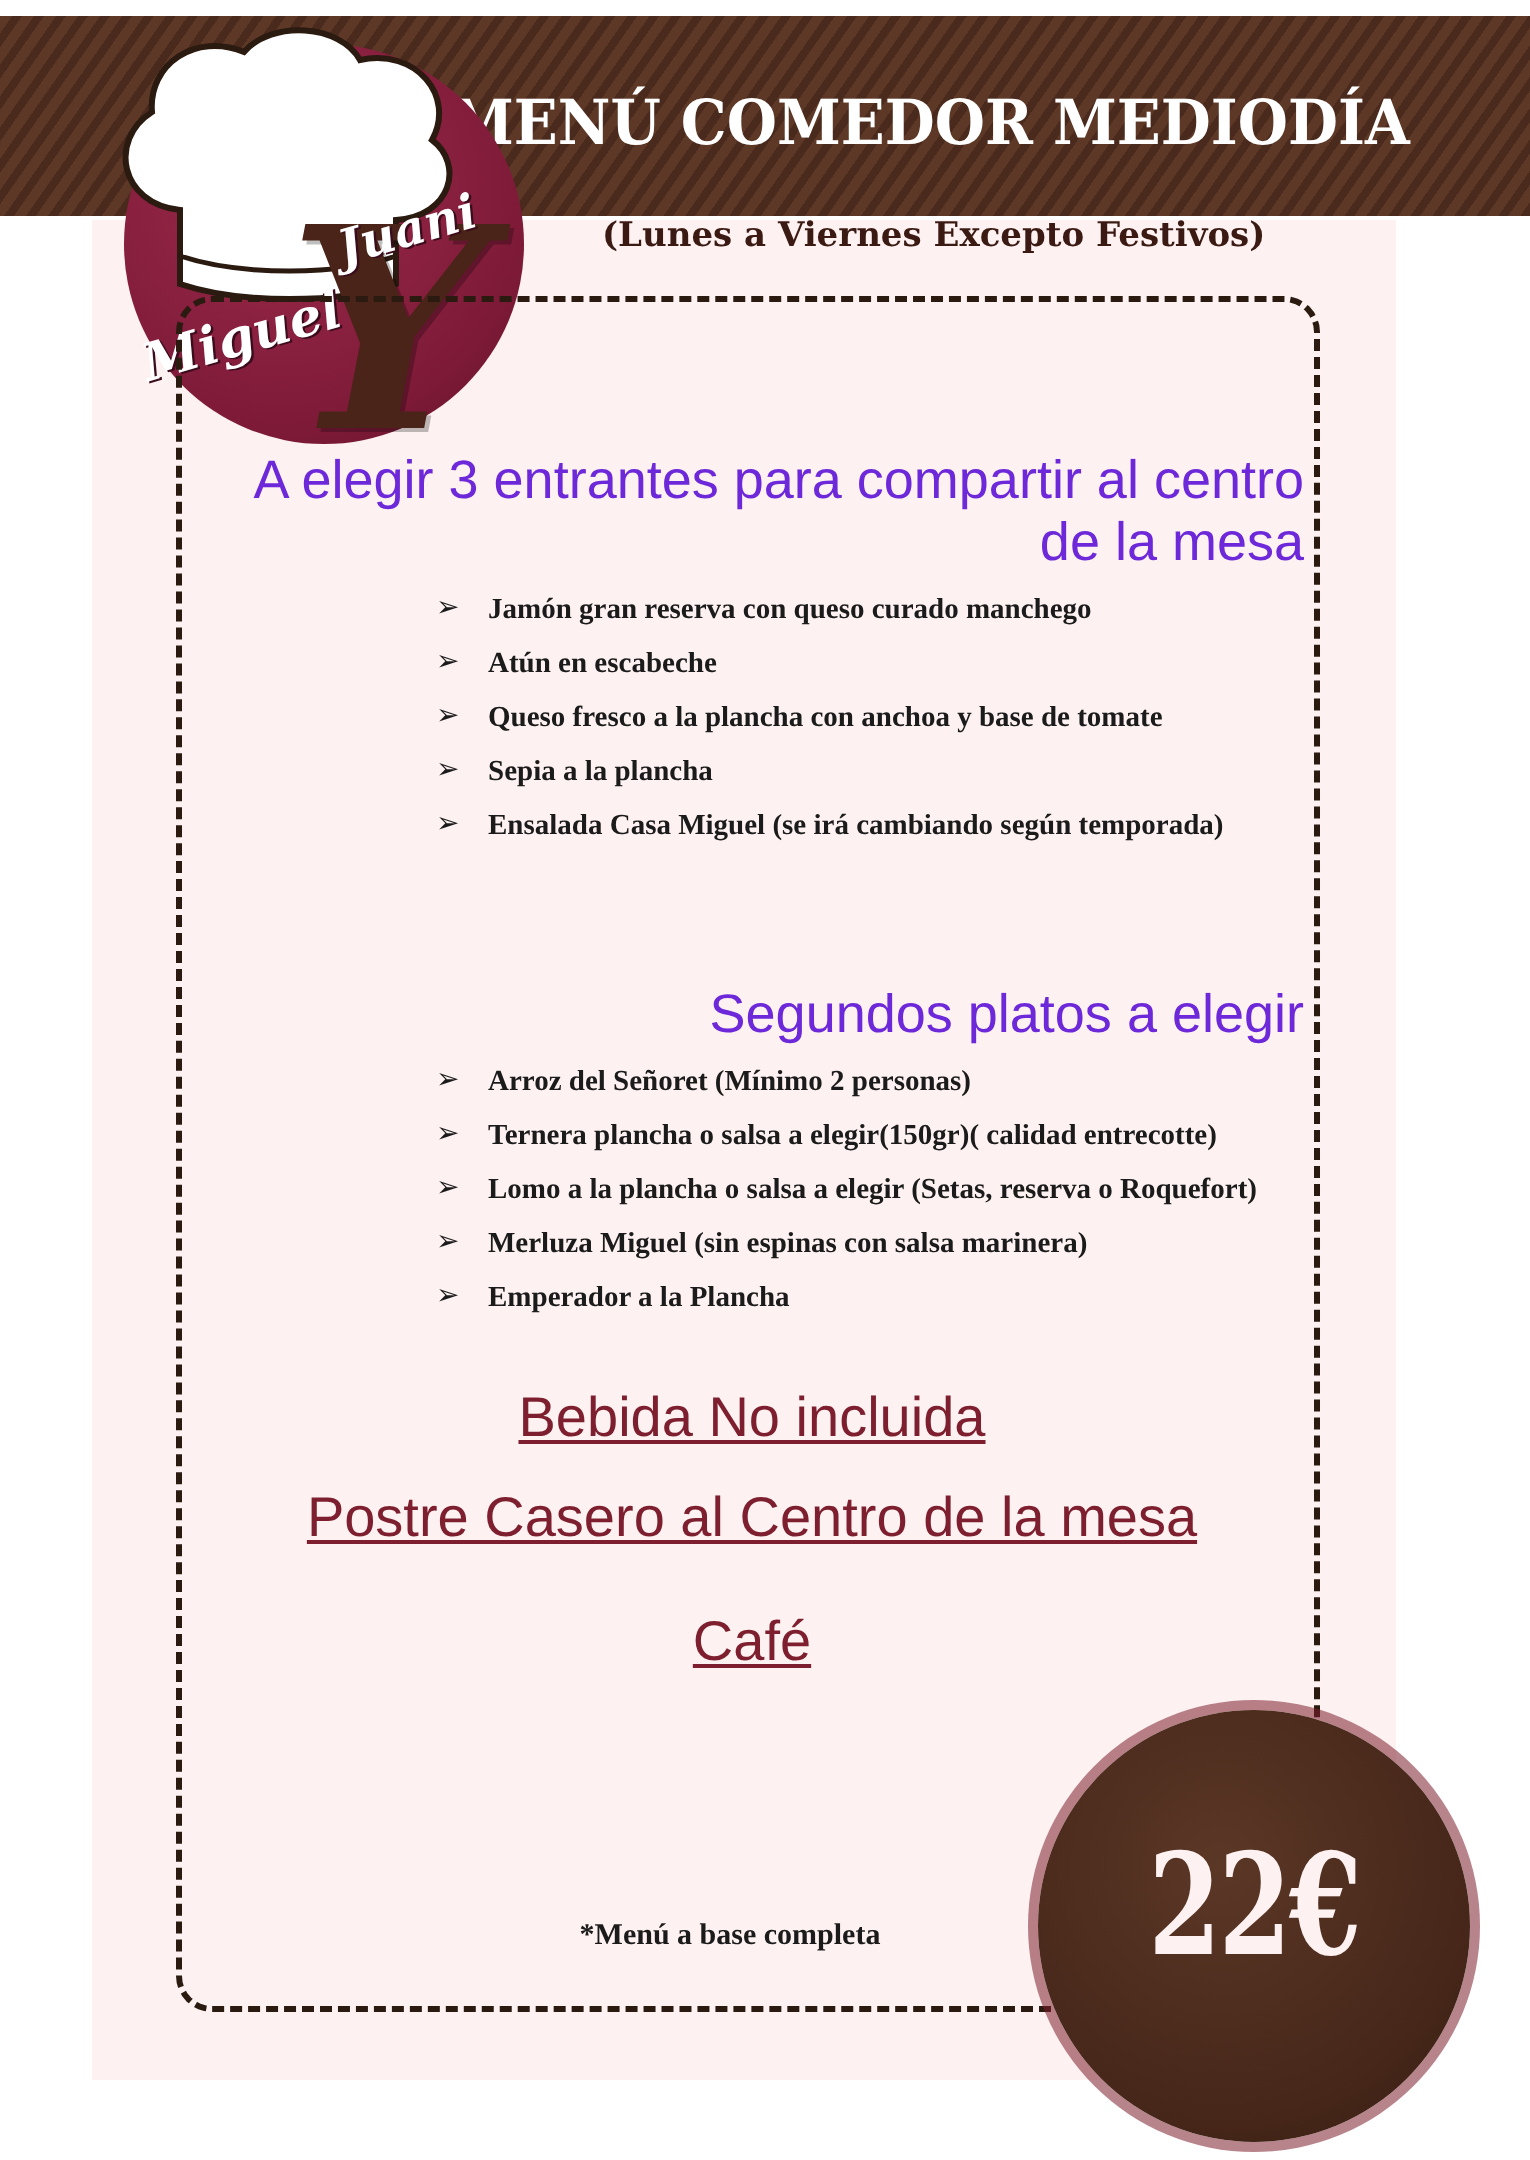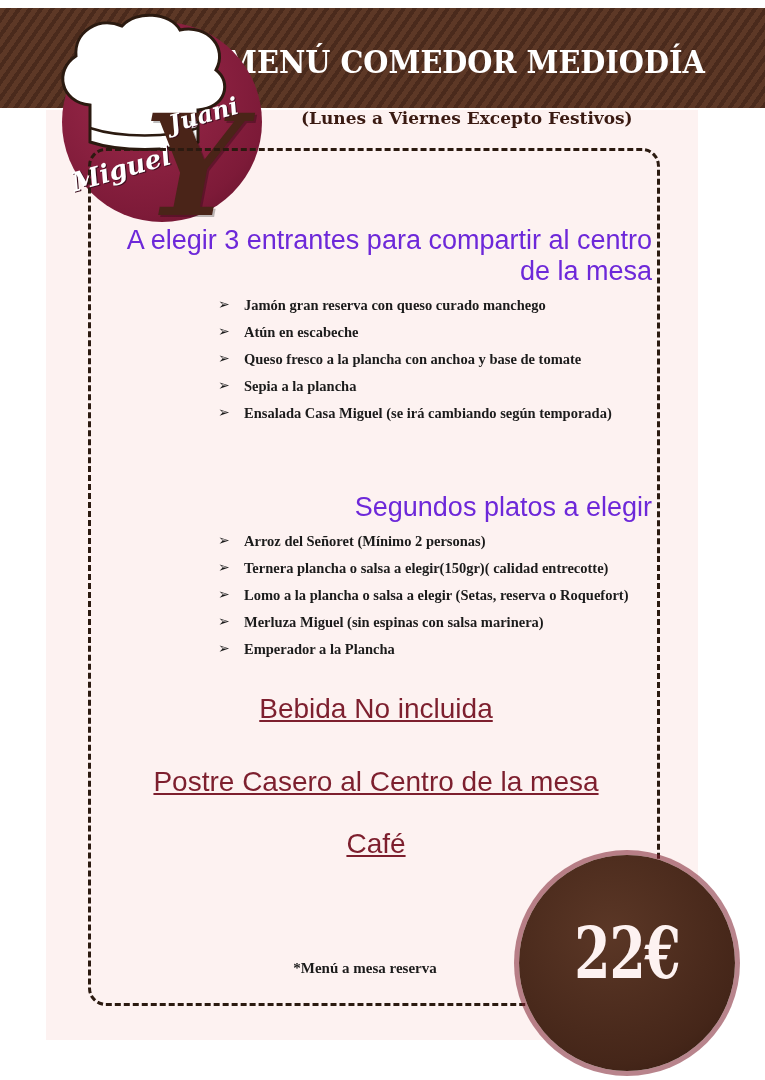--- a/index.html
+++ b/index.html
@@ -203,21 +203,21 @@
     color: #7d1f2e;
     font-family: "Liberation Sans", sans-serif;
     font-size: 28px;
     line-height: 32px;
     text-align: center;
     margin: 0;
     font-weight: normal;
     text-decoration: underline;
   }
   .gap-a { margin-top: 36px; }
-  .gap-b { margin-top: 41px; }
+  .gap-b { margin-top: 18px; }
   .gap-c { margin-top: 30px; }
 
   #footnote {
     position: absolute;
     left: 0;
     top: 800px;
     width: 530px;
     text-align: center;
     color: #1b1b1b;
     font-family: "Liberation Serif", serif;
@@ -302,20 +302,20 @@
       <li><span class="bullet">➢</span><span>Ternera plancha o salsa a elegir(150gr)( calidad entrecotte)</span></li>
       <li><span class="bullet">➢</span><span>Lomo a la plancha o salsa a elegir (Setas, reserva o Roquefort)</span></li>
       <li><span class="bullet">➢</span><span>Merluza Miguel (sin espinas con salsa marinera)</span></li>
       <li><span class="bullet">➢</span><span>Emperador a la Plancha</span></li>
     </ul>
 
     <p class="big-line gap-a">Bebida No incluida</p>
     <p class="big-line gap-b">Postre Casero al Centro de la mesa</p>
     <p class="big-line gap-c">Café</p>
 
-    <div id="footnote">*Menú a mesa reserva</div>
+    <div id="footnote">*Menú a base completa</div>
   </div>
 
   <div id="price-badge">
     <div id="price-text">22€</div>
   </div>
 
 </div>
 
 </body></html>

